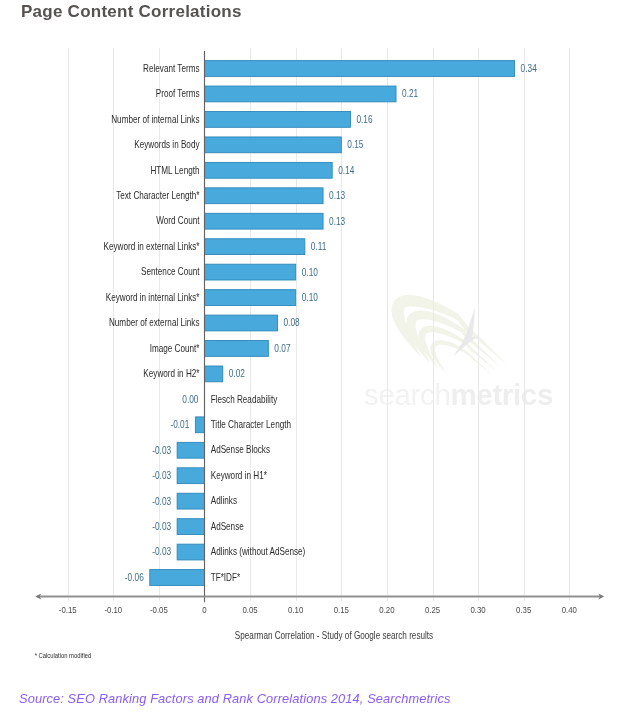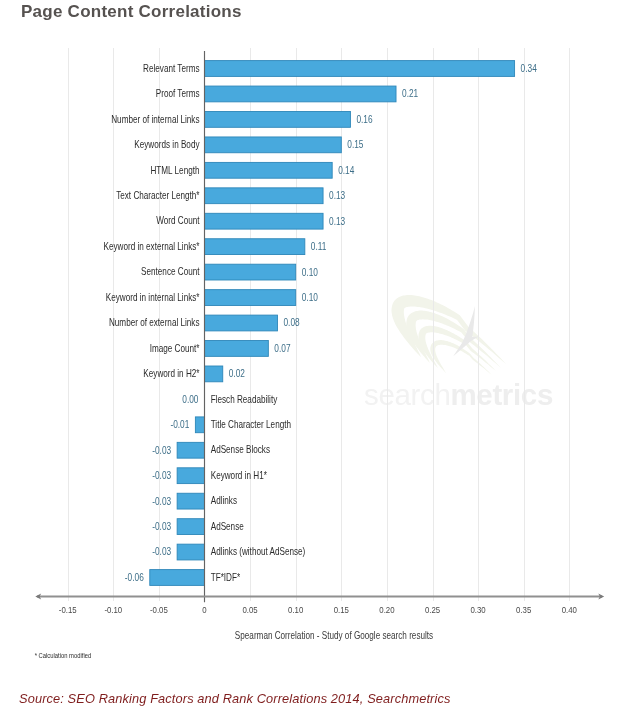--- a/index.html
+++ b/index.html
@@ -1,21 +1,21 @@
 <!DOCTYPE html>
 <html><head>
 <meta charset="utf-8">
 <title>Page Content Correlations</title>
 <style>
   html,body{margin:0;padding:0;}
   *{-webkit-font-smoothing:antialiased;}
   body{width:619px;height:720px;background:#ffffff;font-family:"DejaVu Sans","Liberation Sans",sans-serif;overflow:hidden;position:relative;}
   #page{position:absolute;left:0;top:0;width:619px;height:720px;will-change:opacity;}
   .title{position:absolute;left:21px;top:2px;font-family:"Liberation Sans",sans-serif;font-weight:bold;font-size:17px;color:#565250;letter-spacing:0.25px;}
-  .source{position:absolute;left:19px;font-family:"Liberation Sans",sans-serif;font-style:italic;font-size:12.8px;color:#7f1d1d;letter-spacing:.12px;}
+  .source{position:absolute;left:19px;font-family:"Liberation Sans",sans-serif;font-style:italic;font-size:12.8px;color:#8b5cf6;letter-spacing:.12px;}
   svg#chart{position:absolute;left:0;top:0;}
 </style>
 </head>
 <body>
 
 <div id="page">
   <div class="title">Page Content Correlations</div>
   <div class="source" style="top:691px">Source: SEO Ranking Factors and Rank Correlations 2014, Searchmetrics</div>
   <svg id="chart" width="619" height="720">
       <g>

